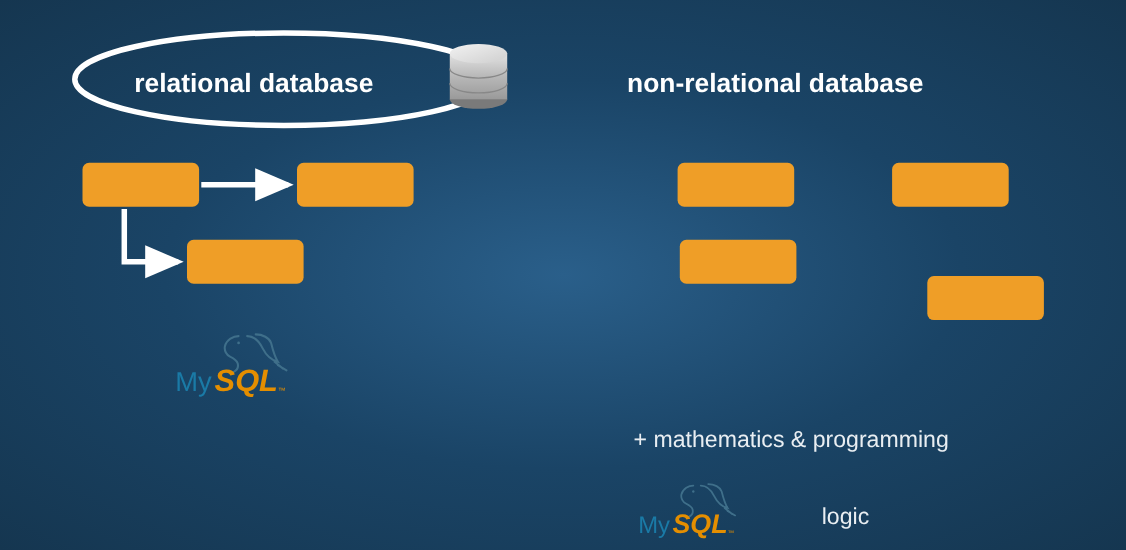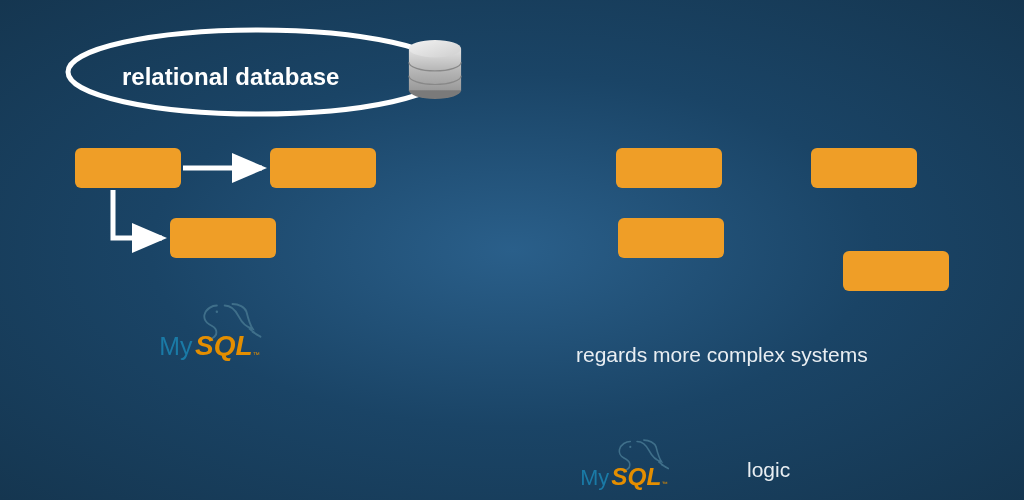--- a/index.html
+++ b/index.html
@@ -96,20 +96,21 @@
     <g>
       <ellipse cx="30" cy="55" rx="27" ry="9" fill="#7a7a7a"></ellipse>
       <rect x="3" y="12" width="54" height="43" fill="url(#diskg)"></rect>
       <ellipse cx="30" cy="12" rx="27" ry="9" fill="url(#topg)"></ellipse>
       <path d="M3 26 a27 9 0 0 0 54 0" fill="none" stroke="#888" stroke-width="1.2"></path>
       <path d="M3 40 a27 9 0 0 0 54 0" fill="none" stroke="#888" stroke-width="1.2"></path>
     </g>
   </svg>
 
   <div class="heading left">relational database</div>
+  <div class="heading right">non-relational database</div>
 
   <div class="box lbox1"></div>
   <div class="box lbox2"></div>
   <div class="box lbox3"></div>
 
   <div class="box rbox1"></div>
   <div class="box rbox2"></div>
   <div class="box rbox3"></div>
   <div class="box rbox4"></div>
 
@@ -126,21 +127,21 @@
   </svg>
 
   <svg class="mysql-logo mysql-left" viewBox="0 0 180 80">
     <path d="M86 6 C80 6 72 10 70 18 C69 23 72 28 76 30 C80 32 84 34 85 38 C86 42 84 46 80 48 M96 6 C104 6 110 12 114 20 C118 28 124 34 132 36 C128 30 126 22 124 14 C122 8 114 4 106 4 M128 36 L138 44 M132 40 L142 46" stroke="#3f6f8a" stroke-width="2.4" fill="none" stroke-linecap="round"></path>
     <circle cx="86" cy="14" r="1.6" fill="#3f6f8a"></circle>
     <text x="12" y="70" font-family="Arial, sans-serif" font-size="32" font-weight="400" fill="#1a7aa6"><tspan>My</tspan></text>
     <text x="58" y="70" font-family="Arial, sans-serif" font-size="36" font-weight="700" font-style="italic" fill="#e48e00"><tspan>SQL</tspan></text>
     <text x="132" y="72" font-family="Arial" font-size="9" fill="#e48e00"><tspan>™</tspan></text>
   </svg>
 
-  <div class="right-text rt1">regards more complex systems</div>
+  <div class="right-text rt2">+ mathematics &amp; programming</div>
 
   <svg class="mysql-logo mysql-right" viewBox="0 0 180 80">
     <path d="M86 6 C80 6 72 10 70 18 C69 23 72 28 76 30 C80 32 84 34 85 38 C86 42 84 46 80 48 M96 6 C104 6 110 12 114 20 C118 28 124 34 132 36 C128 30 126 22 124 14 C122 8 114 4 106 4 M128 36 L138 44 M132 40 L142 46" stroke="#3f6f8a" stroke-width="2.4" fill="none" stroke-linecap="round"></path>
     <circle cx="86" cy="14" r="1.6" fill="#3f6f8a"></circle>
     <text x="12" y="70" font-family="Arial, sans-serif" font-size="32" font-weight="400" fill="#1a7aa6"><tspan>My</tspan></text>
     <text x="58" y="70" font-family="Arial, sans-serif" font-size="36" font-weight="700" font-style="italic" fill="#e48e00"><tspan>SQL</tspan></text>
     <text x="132" y="72" font-family="Arial" font-size="9" fill="#e48e00"><tspan>™</tspan></text>
   </svg>
   <div class="right-text rt3">logic</div>
 

